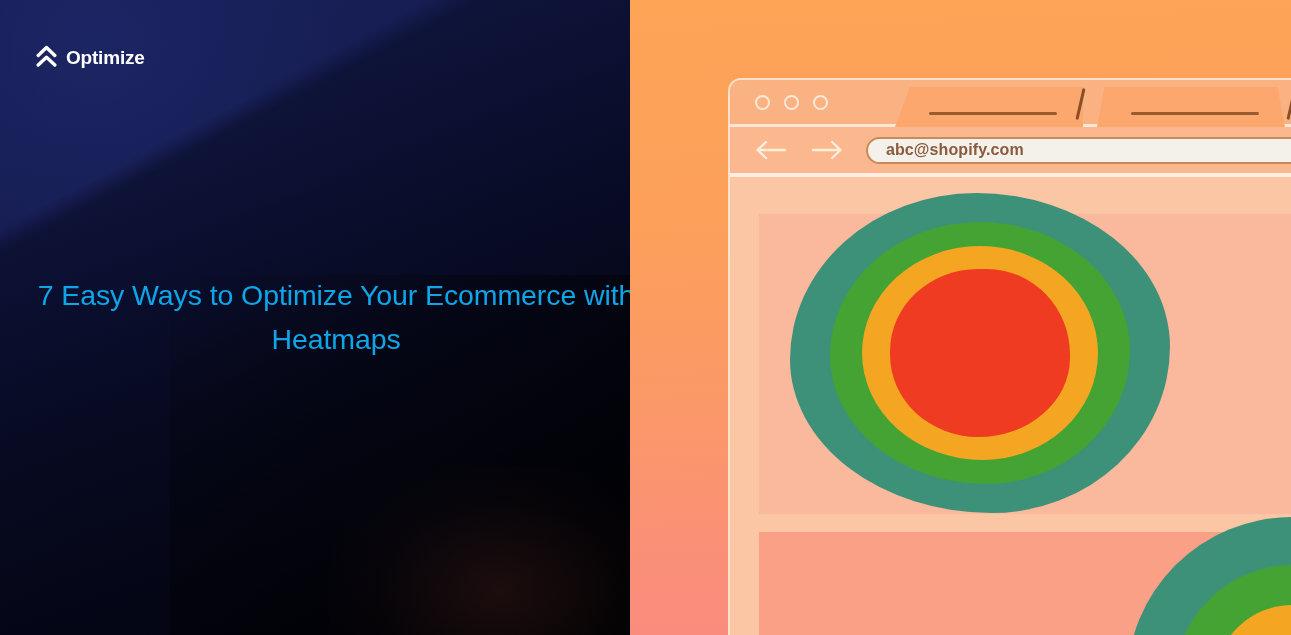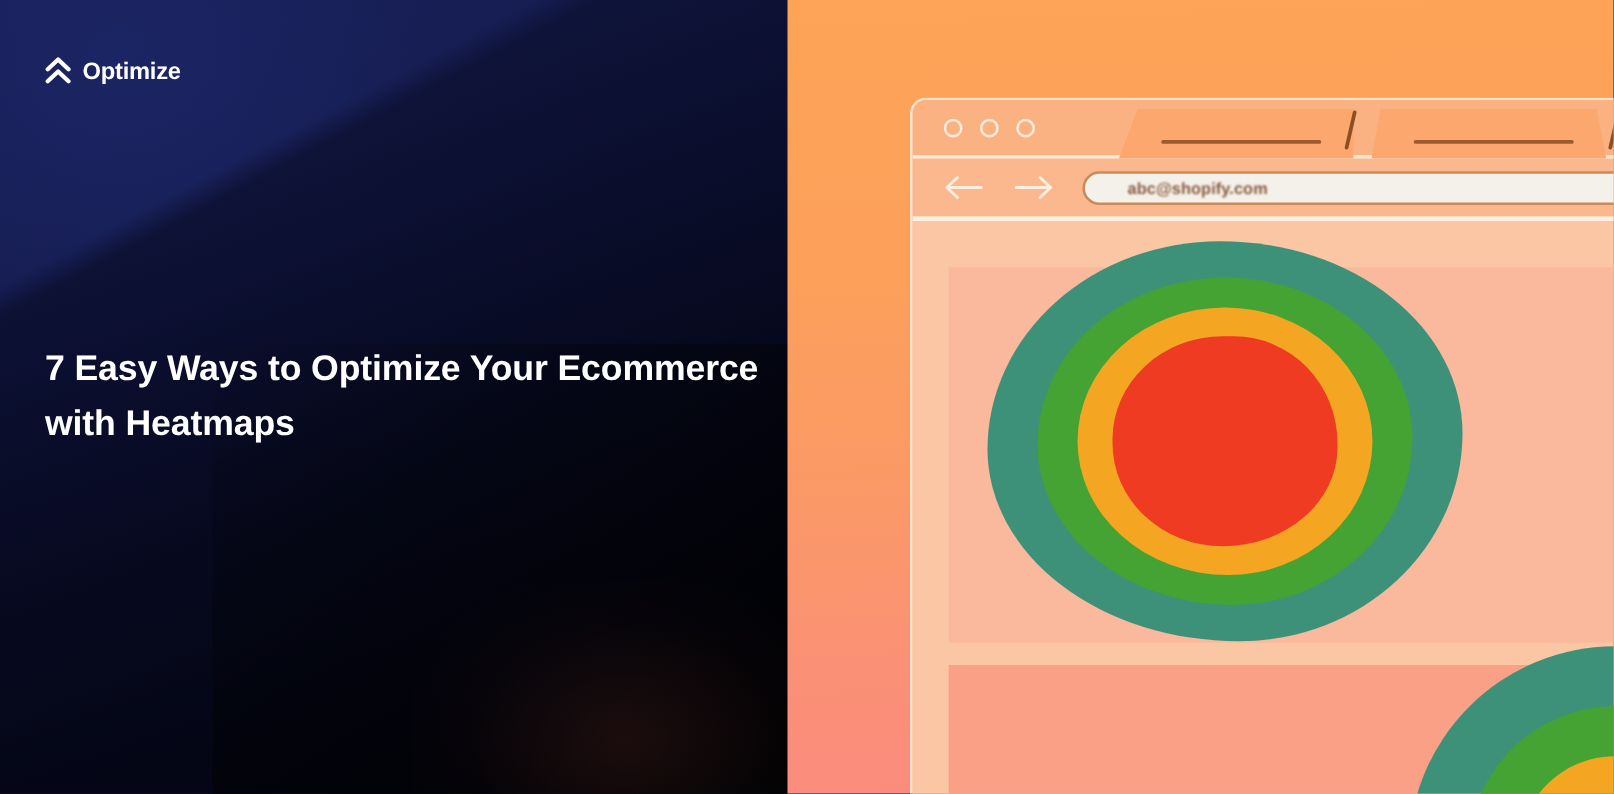--- a/index.html
+++ b/index.html
@@ -76,25 +76,26 @@
     font-weight:bold;
     letter-spacing:-0.2px;
     line-height:1;
   }
 
   
   #headline {
     position:absolute; left:36px; top:274px;
     width:600px;
     z-index:6;
-    color:#ffffff;
+    color:#0ea5e9;
     font-size:28.5px;
-    font-weight:bold;
+    font-weight:normal;
     line-height:1.54;
     letter-spacing:-0.1px;
+    text-align:center;
   }
 
   
   #right-panel {
     position:absolute; left:630px; top:0;
     width:661px; height:635px;
     overflow:hidden;
     background:linear-gradient(178deg, #FDA457 0%, #FCA05A 34%, #FB9868 62%, #FA8F78 86%, #FA8B7F 100%);
   }
 
@@ -169,22 +170,22 @@
     position:relative;
     margin-left:22px;
     flex:1;
     height:27px;
     background:#F4F1EB;
     border:2px solid #C98A57;
     border-radius:14px;
     display:flex; align-items:center;
   }
   #url-text {
-    margin-left:34px;
-    font-size:13px;
+    margin-left:18px;
+    font-size:16px;
     font-weight:bold;
     color:#8A5A3C;
     letter-spacing:0.1px;
     filter:blur(0.75px);
     white-space:nowrap;
   }
 
   
   #browser-viewport {
     position:relative;

